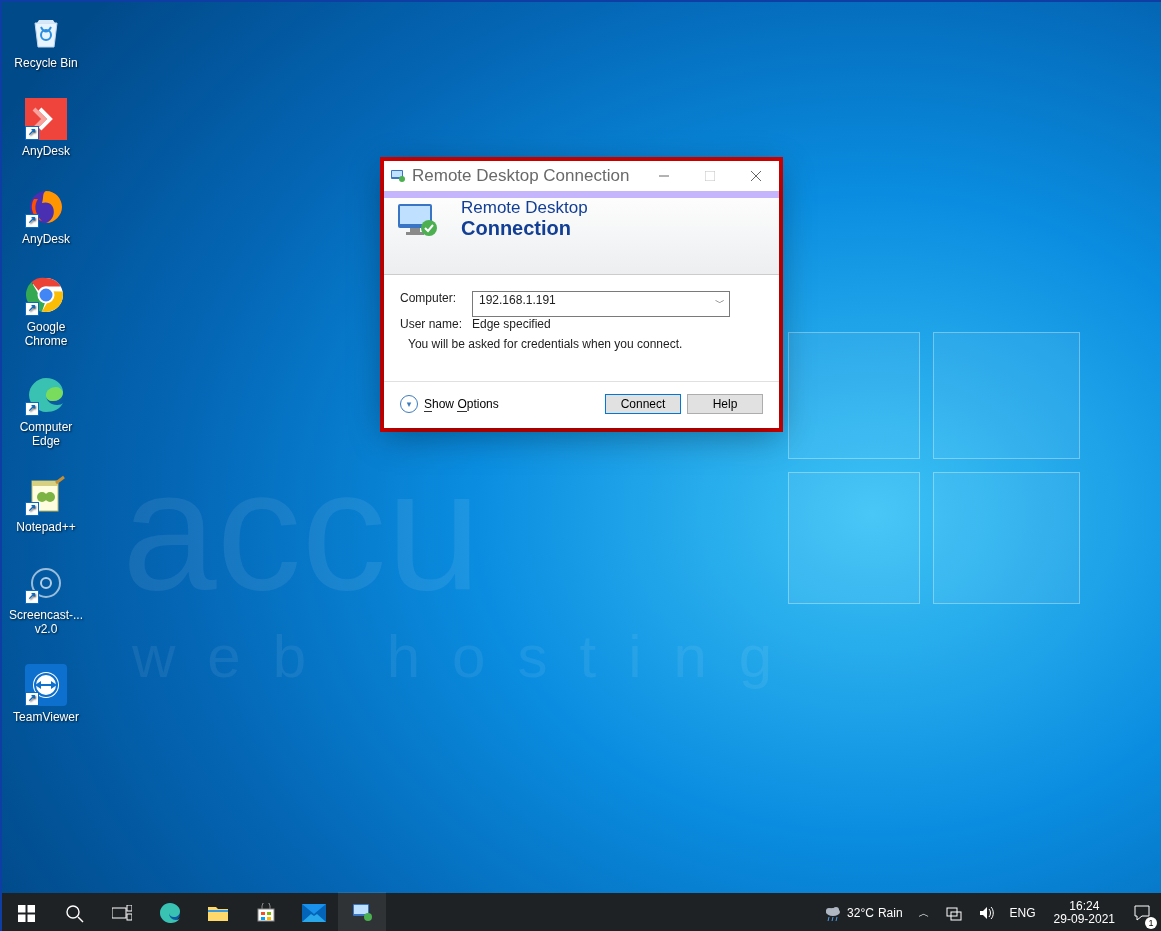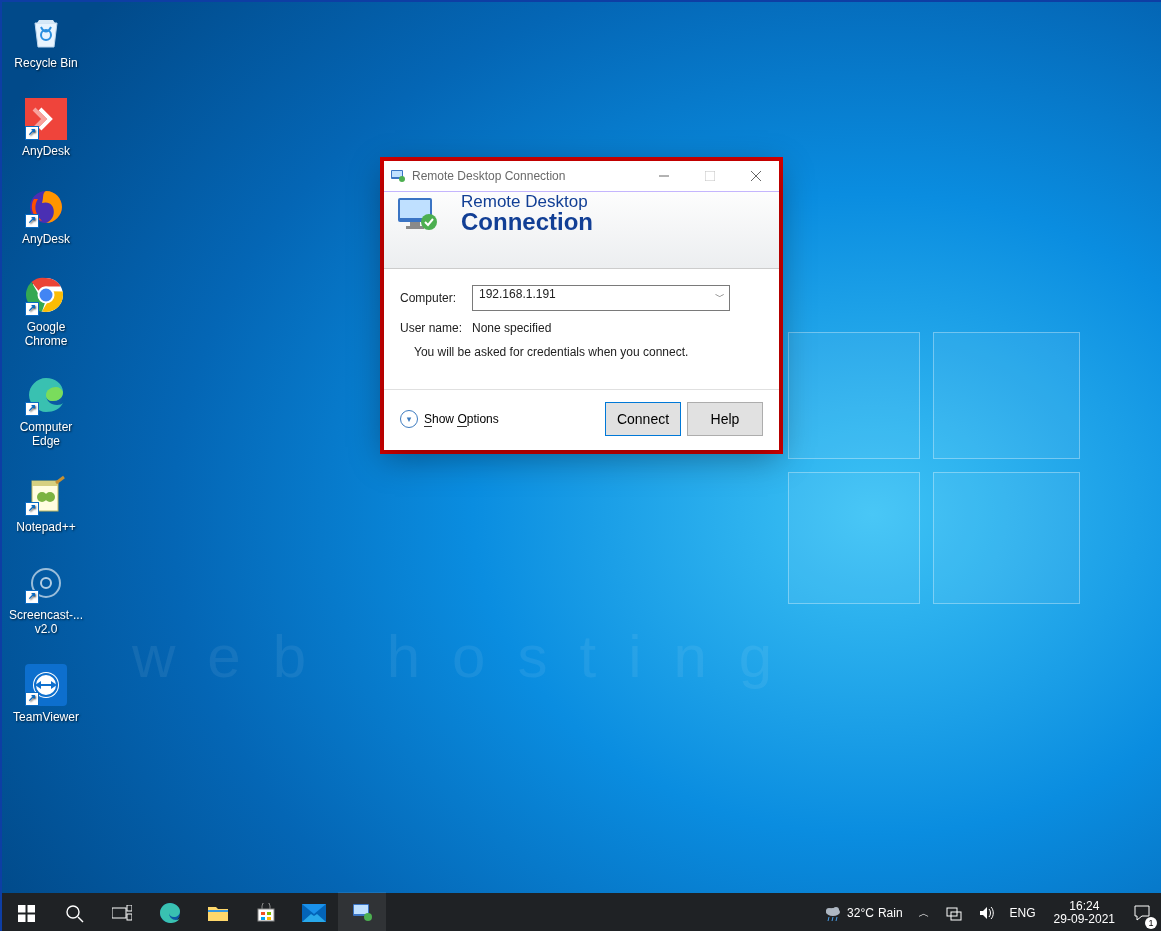--- a/index.html
+++ b/index.html
@@ -14,39 +14,39 @@
   .watermark{position:absolute;left:120px;top:430px;font-size:170px;font-weight:400;color:rgba(255,255,255,.08);letter-spacing:0;font-family:Arial,sans-serif}
   .watermark2{position:absolute;left:130px;top:620px;font-size:60px;font-weight:300;color:rgba(255,255,255,.07);letter-spacing:32px;font-family:Arial,sans-serif}
   
   .dicon{position:absolute;width:76px;text-align:center;color:#fff;font-size:12px;cursor:pointer;text-shadow:1px 1px 2px rgba(0,0,0,.7)}
   .dicon .ico{width:42px;height:42px;margin:0 auto 4px;display:flex;align-items:center;justify-content:center;position:relative}
   .dicon .lbl{line-height:14px;word-wrap:break-word;display:block}
   .shortcut{position:absolute;left:0;bottom:0;width:12px;height:12px;background:#fff;border:1px solid #0a6ac1;font-size:10px;line-height:10px;color:#0a6ac1;text-align:center;font-weight:bold}
   
   .dlg-wrap{position:absolute;left:378px;top:155px;border:4px solid #d80000}
   .dlg{width:395px;background:#fff;box-shadow:0 8px 32px rgba(0,0,0,.35)}
-  .titlebar{height:30px;display:flex;align-items:center;background:#fff;border-bottom:1px solid #c4b5fd;font-size:12px;color:#696969}
+  .titlebar{height:30px;display:flex;align-items:center;background:#fff;border-bottom:7px solid #c4b5fd;font-size:17px;color:#696969}
   .titlebar .ticon{width:28px;display:flex;align-items:center;justify-content:center}
   .titlebar .ttxt{flex:1}
   .titlebar .wbtn{width:46px;height:30px;display:flex;align-items:center;justify-content:center;color:#666;font-size:13px}
   .banner{height:76px;background:linear-gradient(#fdfdfd,#eceef0);border-bottom:1px solid #ccc;display:flex;padding-left:10px;gap:21px}
   .banner .btxt{line-height:20px}
   .banner .l1{font-size:17px;color:#123f95}
-  .banner .l2{font-size:24px;font-weight:bold;color:#123f95}
+  .banner .l2{font-size:20px;font-weight:bold;color:#123f95}
   .body{padding:16px 16px 12px;font-size:12px;color:#222}
-  .row{display:flex;align-items:center;margin-bottom:10px}
+  .row{display:flex;}
   .row .rlab{width:72px}
   .combo{flex:0 0 232px;height:22px;border:1px solid #7a7a7a;padding:1px 18px 1px 6px;font-size:12px;position:relative;background:#fff}
   .combo .chev{position:absolute;right:4px;top:4px;color:#555;font-size:10px}
-  .hint{margin:6px 14px 18px}
+  .hint{margin:6px 8px 18px}
   .footer{display:flex;align-items:center;padding:12px 16px 14px;border-top:1px solid #e0e0e0}
   .expander{display:flex;align-items:center;gap:6px;font-size:12px;cursor:pointer}
   .expander .circ{width:16px;height:16px;border:1px solid #3d7bbf;border-radius:50%;display:flex;align-items:center;justify-content:center;color:#3d7bbf;font-size:9px}
   .footer .spacer{flex:1}
-  .btn{width:76px;height:34px;font-size:14px;background:#e1e1e1;border:1px solid #adadad;margin-left:6px;cursor:pointer}
+  .btn{width:76px;height:20px;font-size:12px;background:#e1e1e1;border:1px solid #adadad;margin-left:6px;cursor:pointer}
   .btn.primary{background:#e1e1e1;border:1px solid #0078d7}
   
   .taskbar{position:absolute;left:0;right:0;bottom:0;height:40px;background:#1f2225;display:flex;align-items:center;color:#fff;font-size:12px}
   .tbtn{width:48px;height:40px;display:flex;align-items:center;justify-content:center;cursor:pointer}
   .tbtn.active{border-bottom:2px solid #76b9ed;background:rgba(255,255,255,.08)}
   .tray{margin-left:auto;display:flex;align-items:center;gap:8px;padding-right:8px;height:100%}
   .tray .titem{display:flex;align-items:center;gap:4px;padding:0 4px;height:100%}
   .clock{text-align:center;line-height:13px;font-size:12px;padding:0 6px}
   svg{display:block}
 </style>
@@ -54,20 +54,21 @@
 <body>
 
 <div id="desktop">
 
   <div class="winlogo">
     <div class="q tl"></div>
       <div class="q tr"></div>
       <div class="q bl"></div>
       <div class="q br"></div>
   </div>
+  <div class="watermark">accu</div>
   <div class="watermark2">web hosting</div>
 
   <div class="dicon" style="left:6px;top:8px">
     <div class="ico">
       <svg width="40" height="40" viewBox="0 0 40 40">
           <path d="M9 12 L31 12 L28 36 L12 36 Z" fill="#e8f4ff" stroke="#bcd6ee"></path>
           <path d="M13 9h14l2 3H11z" fill="#d6e8f7"></path>
           <path d="M15 16c3 6 7 6 10 0" fill="none" stroke="#2a8fe0" stroke-width="2"></path>
           <circle cx="20" cy="24" r="5" fill="none" stroke="#2a8fe0" stroke-width="2"></circle>
         </svg>
@@ -209,21 +210,21 @@
       <div class="body">
         <div class="row">
           <span class="rlab">Computer:</span>
           <div class="combo">
             <span>192.168.1.191</span>
             <span class="chev">﹀</span>
           </div>
         </div>
         <div class="row">
           <span class="rlab">User name:</span>
-          <span>None specified</span>
+          <span>Edge specified</span>
         </div>
         <div class="hint">You will be asked for credentials when you connect.</div>
       </div>
       <div class="footer">
         <div class="expander">
           <span class="circ">▾</span>
           <span><span style="border-bottom:1px solid #333">S</span>how <span style="border-bottom:1px solid #333">O</span>ptions</span>
         </div>
         <div class="spacer"></div>
         <button class="btn primary">Connect</button>

